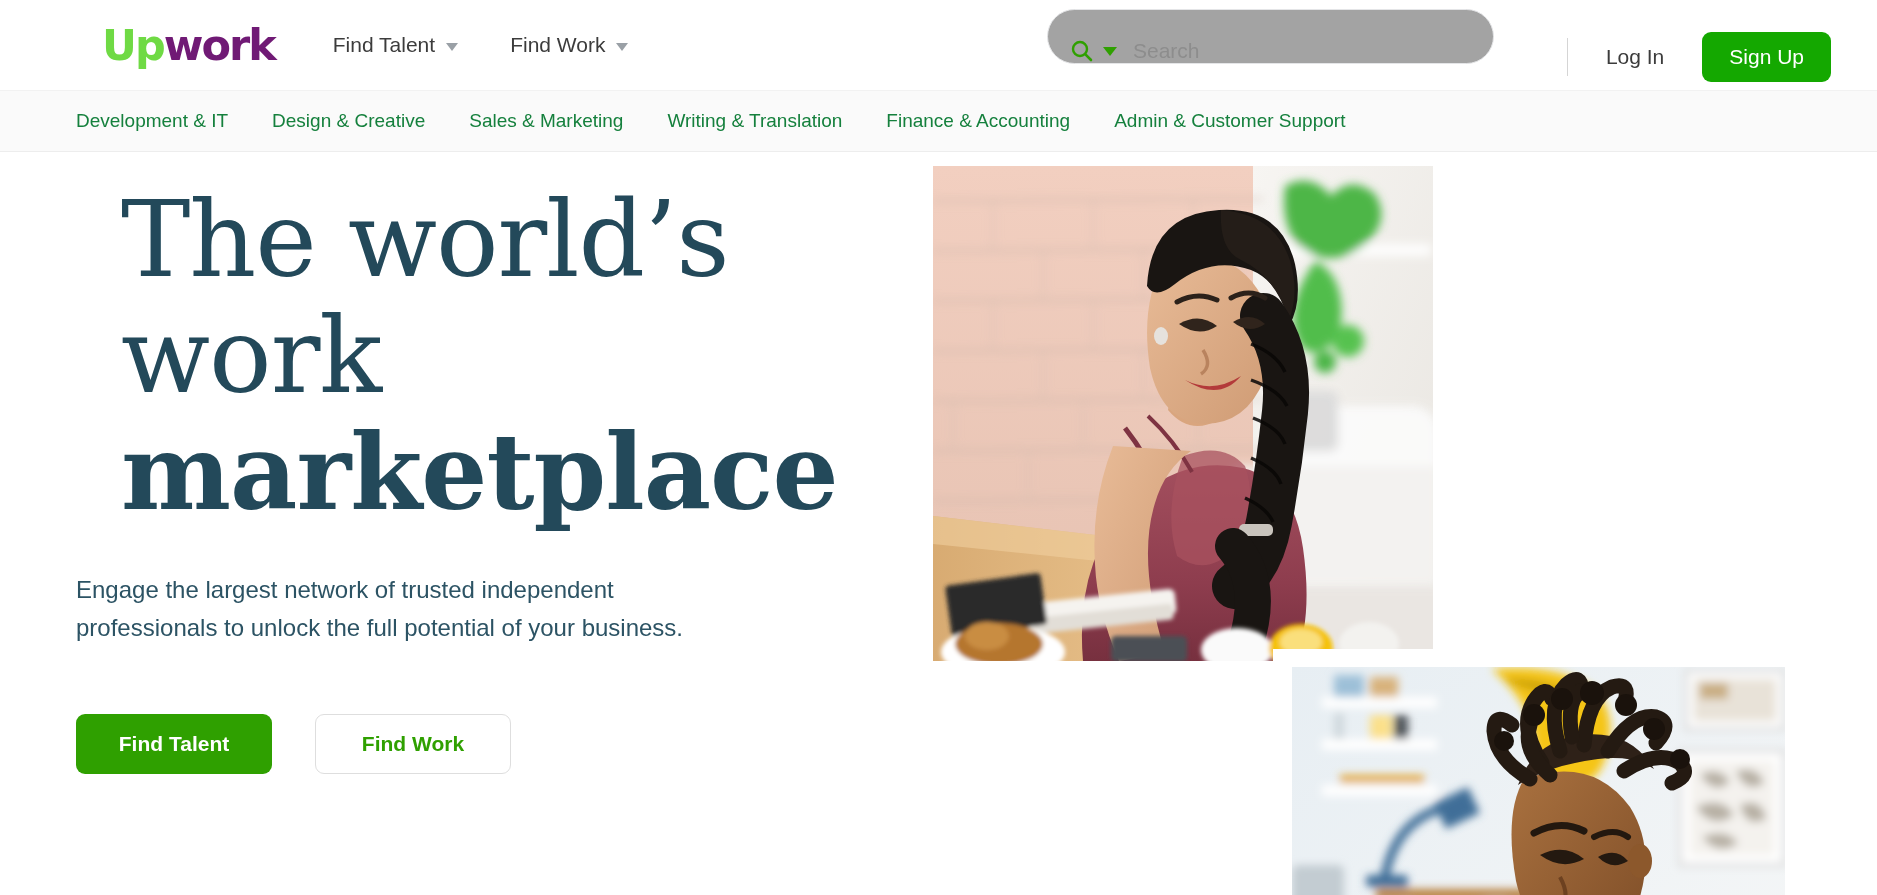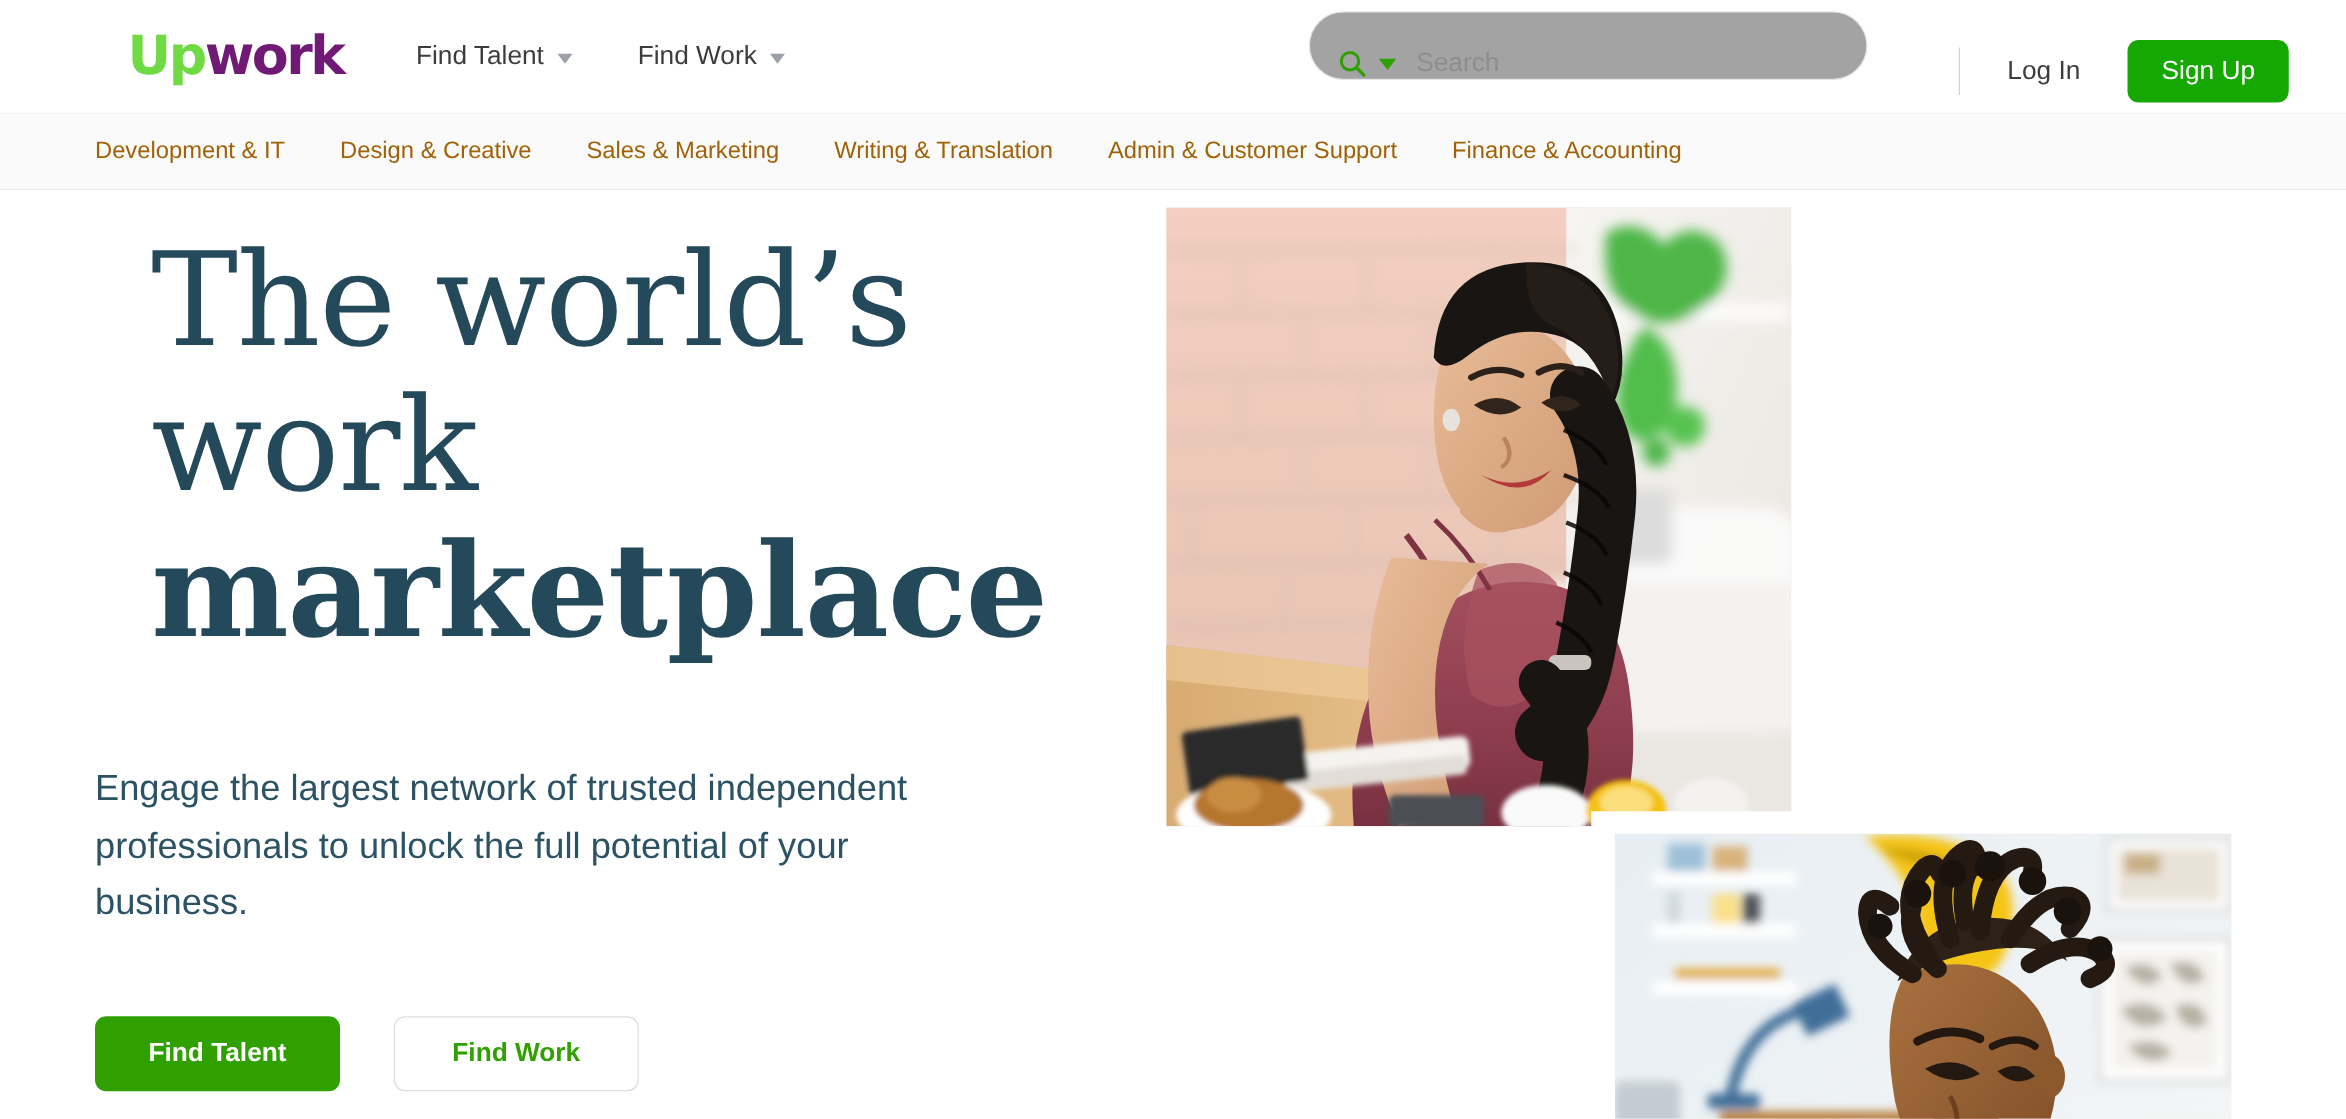--- a/index.html
+++ b/index.html
@@ -174,21 +174,21 @@
     border-top: 1px solid #f2f2f2;
     border-bottom: 1px solid #ededed;
     display: flex;
     align-items: center;
     padding-left: 76px;
     gap: 0;
   }
 
   .catnav-item {
     font-size: 19px;
-    color: #a16207;
+    color: #15803d;
     padding: 0 22px;
     cursor: pointer;
     white-space: nowrap;
     line-height: 60px;
   }
   .catnav-item:first-child { padding-left: 0; padding-right: 22px; }
 
   
   .hero {
     position: relative;
@@ -208,22 +208,22 @@
     font-size: 104px;
     line-height: 1.12;
     font-weight: 400;
     color: #23495a;
     letter-spacing: -1px;
     margin-left: 45px;
   }
   .hero-title .line2 { font-weight: 700; display: block; }
 
   .hero-sub {
-    margin-top: 78px;
-    font-size: 29px;
+    margin-top: 40px;
+    font-size: 24px;
     line-height: 1.56;
     color: #2c5364;
     max-width: 680px;
   }
 
   .hero-cta {
     margin-top: 68px;
     display: flex;
     align-items: center;
     gap: 43px;
@@ -352,22 +352,22 @@
       <span class="login-link">Log In</span>
       <button class="signup-btn">Sign Up</button>
     </div>
   </div>
 
   <div class="catnav">
     <span class="catnav-item">Development &amp; IT</span>
     <span class="catnav-item">Design &amp; Creative</span>
     <span class="catnav-item">Sales &amp; Marketing</span>
     <span class="catnav-item">Writing &amp; Translation</span>
+    <span class="catnav-item">Finance &amp; Accounting</span>
     <span class="catnav-item">Admin &amp; Customer Support</span>
-    <span class="catnav-item">Finance &amp; Accounting</span>
   </div>
 
   <div class="hero">
 
     <div class="hero-media">
 
       <div class="photo photo-a">
         <svg class="ph-svg" viewBox="0 0 500 495" preserveAspectRatio="xMidYMid slice">
           <defs>
             <linearGradient id="brickG" x1="0" y1="0" x2="0" y2="1">

